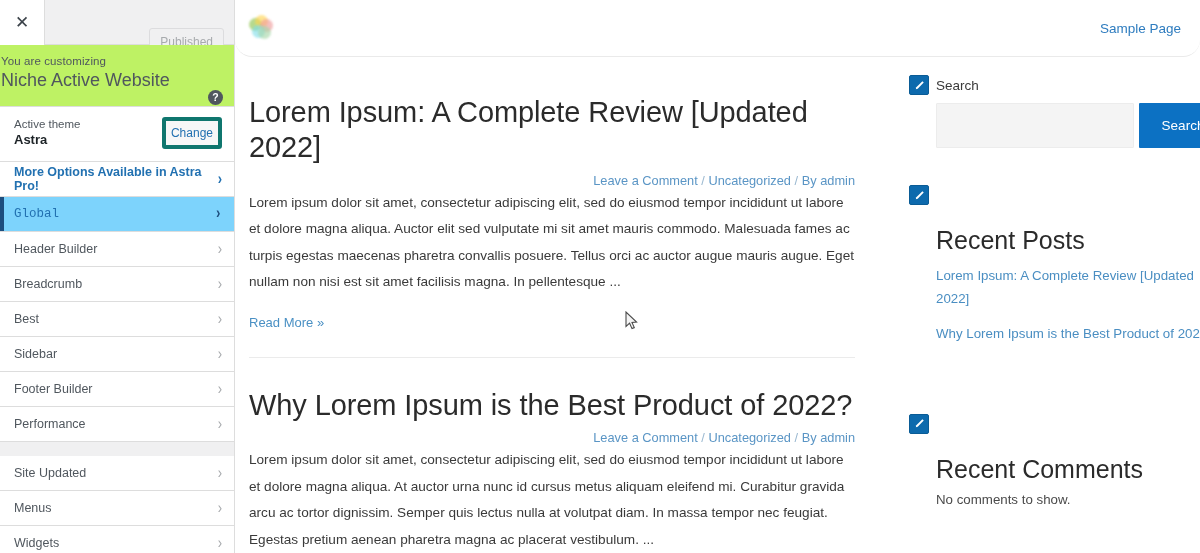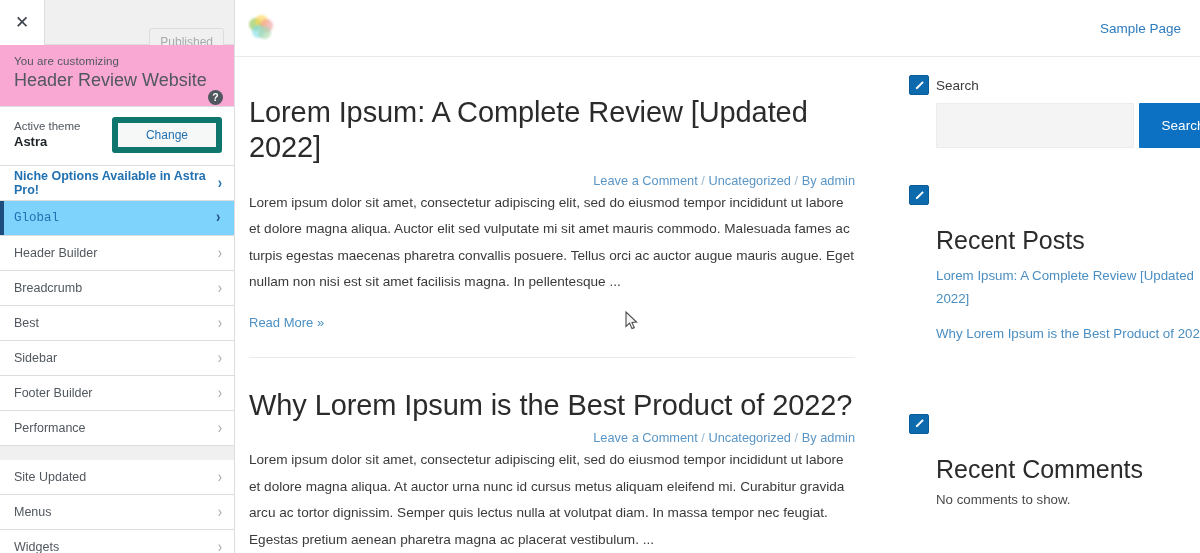--- a/index.html
+++ b/index.html
@@ -72,23 +72,23 @@
     align-items: center;
     justify-content: center;
     padding: 0 10px;
     cursor: default;
     font-family: "Liberation Sans", sans-serif;
     margin-top: 40px;
   }
 
   
   .cz-info {
-    background: #f9a8d4;
+    background: #bef264;
     border-bottom: 1px solid #dddddd;
-    padding: 10px 14px 14px 14px;
+    padding: 10px 14px 14px 1px;
     position: relative;
     flex: 0 0 auto;
   }
   .cz-info-label {
     font-size: 11.5px;
     color: #50575e;
     margin-bottom: 3px;
     letter-spacing: .1px;
   }
   .cz-info-title {
@@ -122,25 +122,25 @@
     padding: 10px 12px 12px 14px;
     display: flex;
     align-items: center;
     justify-content: space-between;
     flex: 0 0 auto;
   }
   .cz-theme-label { font-size: 11.5px; color: #50575e; margin-bottom: 2px; }
   .cz-theme-name  { font-size: 13px; color: #1d2327; font-weight: bold; }
   .cz-change-btn {
     background: #f6f7f7;
-    border: 6px solid #0f766e;
+    border: 4px solid #0f766e;
     border-radius: 3px;
     color: #2271b1;
     font-size: 12px;
-    padding: 5px 28px;
+    padding: 5px 5px;
     cursor: pointer;
     font-family: "Liberation Sans", sans-serif;
     line-height: 1.2;
   }
 
   
   .cz-panels {
     flex: 1 1 auto;
     background: #f0f0f1;
     overflow: hidden;
@@ -193,20 +193,21 @@
 
   
   .site-header {
     height: 57px;
     border-bottom: 1px solid #eaeaea;
     display: flex;
     align-items: center;
     justify-content: space-between;
     padding: 0 19px 0 14px;
     background: #ffffff;
+    border-radius: 17px;
   }
   .site-logo {
     width: 26px;
     height: 26px;
     position: relative;
   }
   .site-logo .petal {
     position: absolute;
     width: 13px; height: 13px;
     border-radius: 50%;
@@ -384,36 +385,36 @@
 
   <aside id="customizer-sidebar">
 
     <div class="cz-actions">
       <button class="cz-close">✕</button>
       <div class="cz-publish">Published</div>
     </div>
 
     <div class="cz-info">
       <div class="cz-info-label">You are customizing</div>
-      <div class="cz-info-title">Header Review Website</div>
+      <div class="cz-info-title">Niche Active Website</div>
       <div class="cz-help">?</div>
     </div>
 
     <div class="cz-theme">
       <div>
         <div class="cz-theme-label">Active theme</div>
         <div class="cz-theme-name">Astra</div>
       </div>
       <button class="cz-change-btn">Change</button>
     </div>
 
     <div class="cz-panels">
 
       <div class="cz-item pro">
-        <span>Niche Options Available in Astra Pro!</span>
+        <span>More Options Available in Astra Pro!</span>
         <span class="chev">›</span>
       </div>
 
       <div class="cz-item active">
         <span>Global</span>
         <span class="chev">›</span>
       </div>
 
       <div class="cz-item">
         <span>Header Builder</span>

